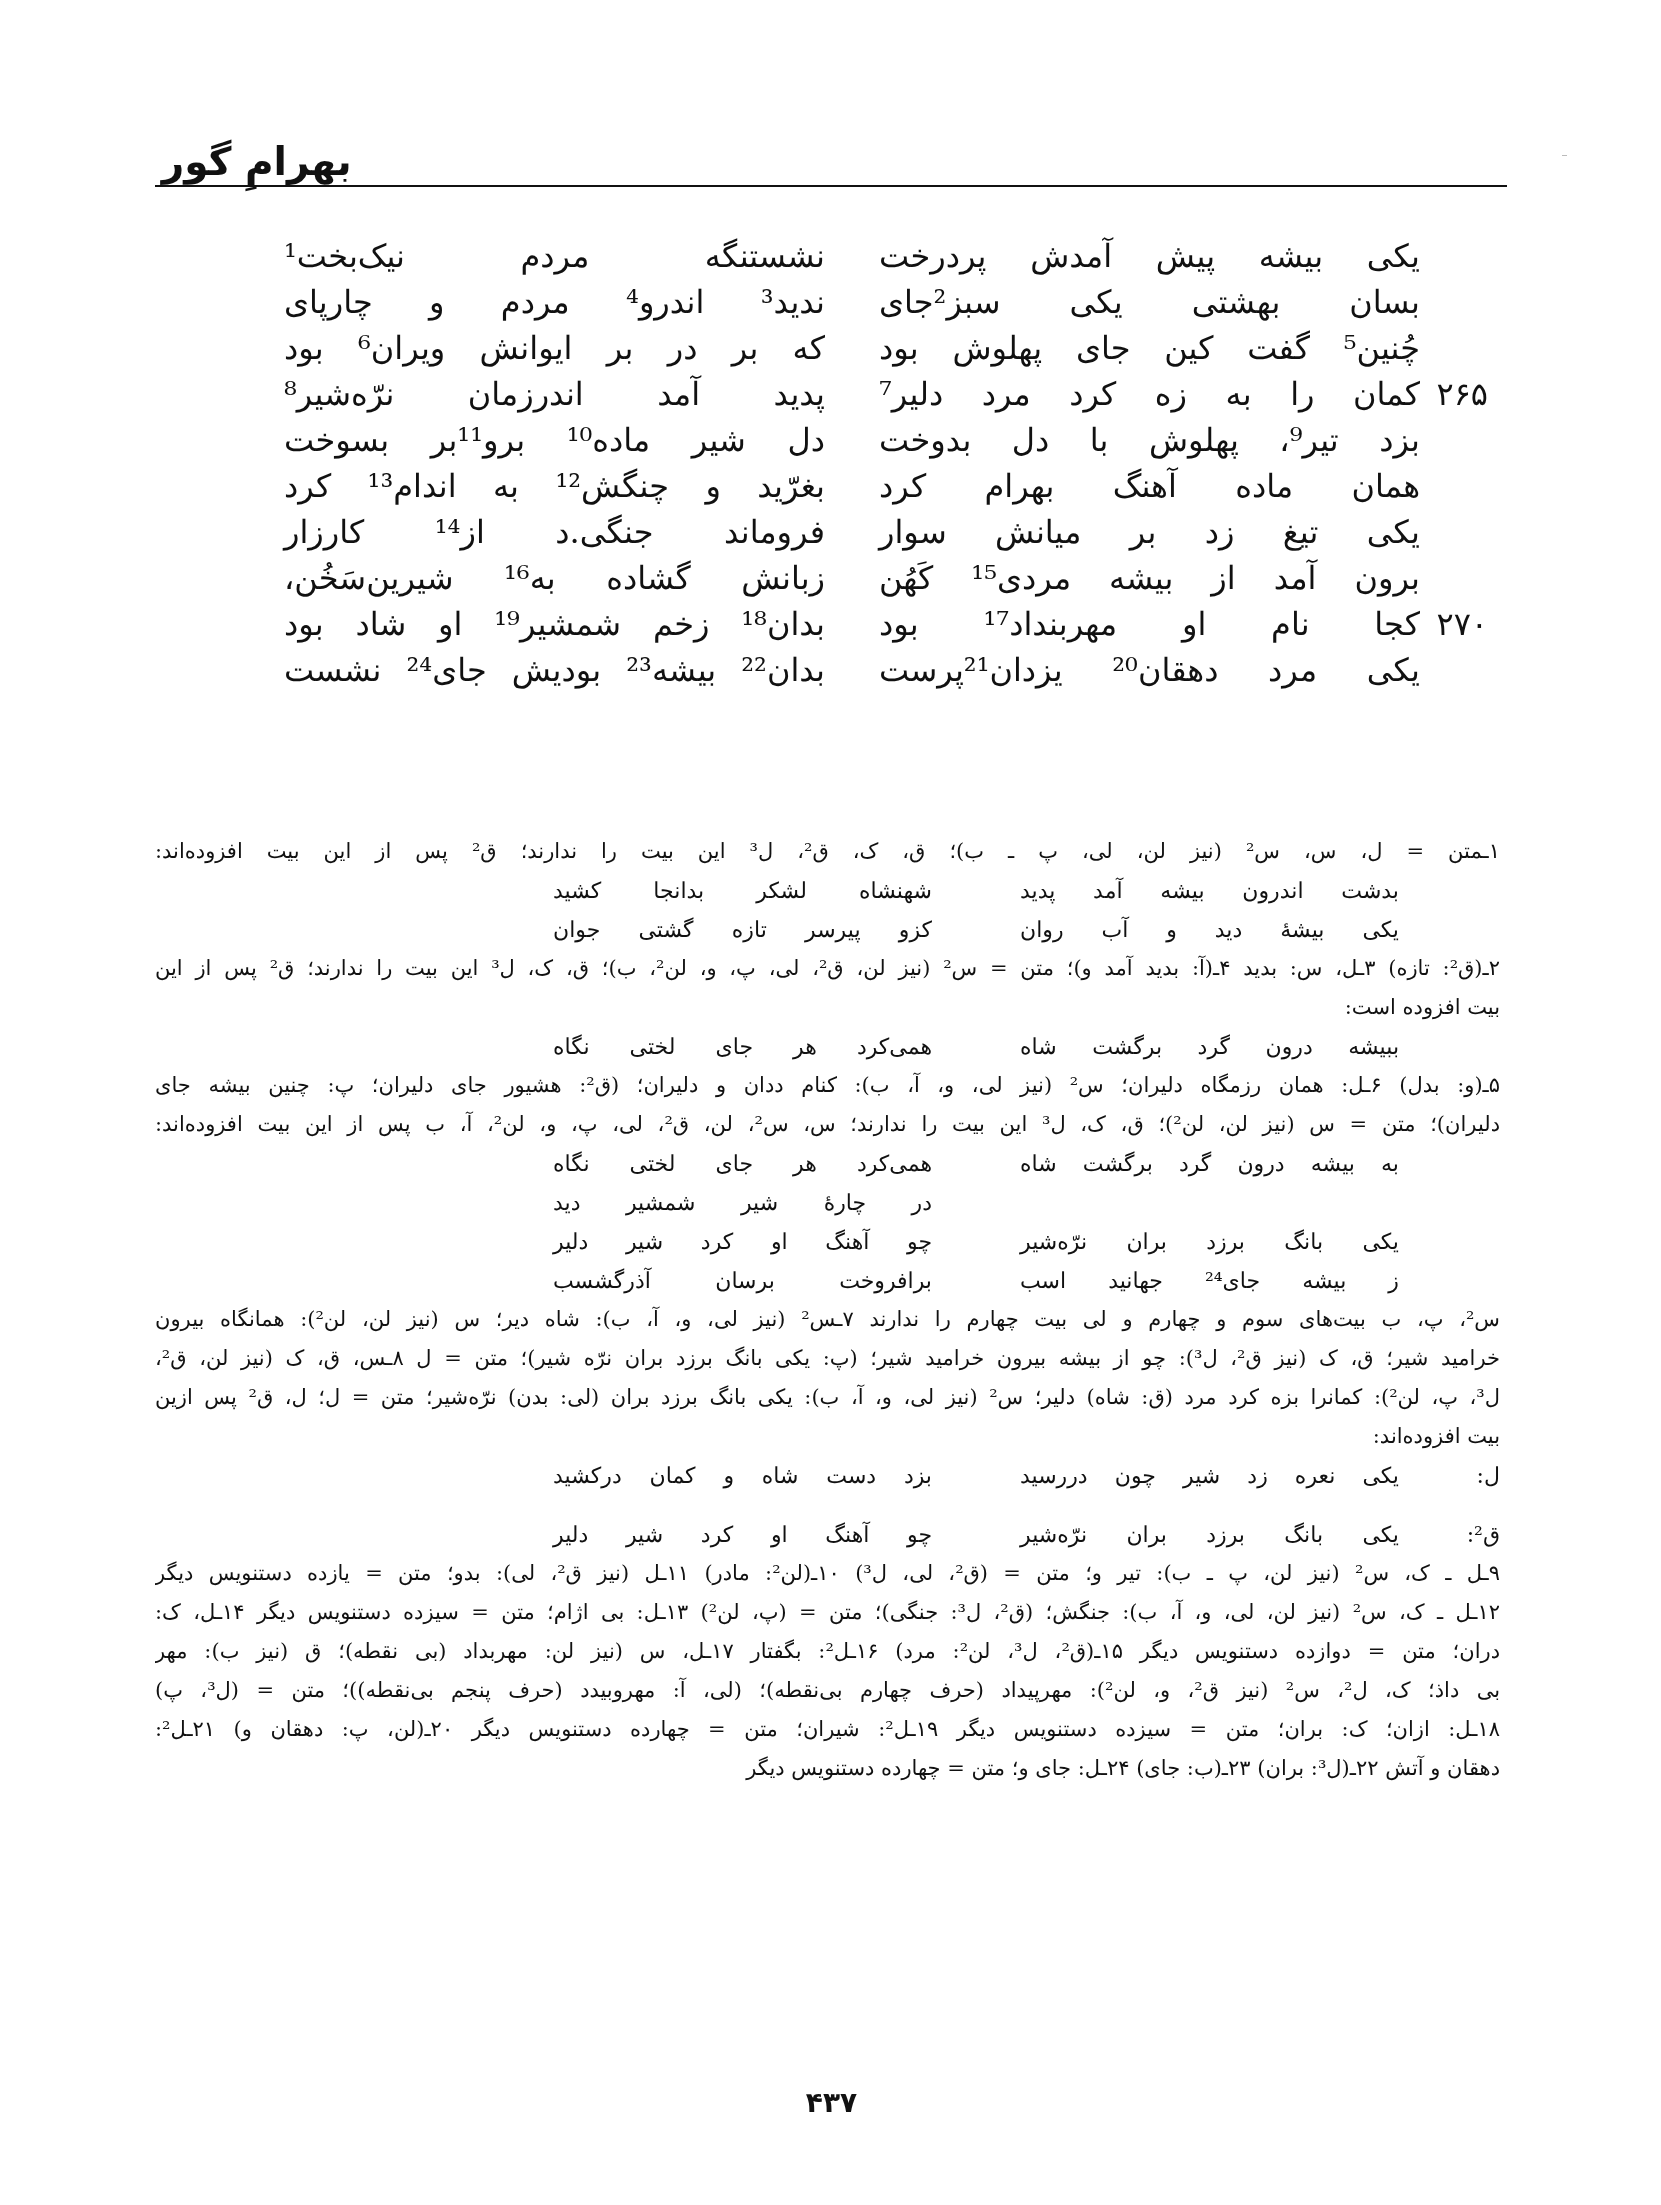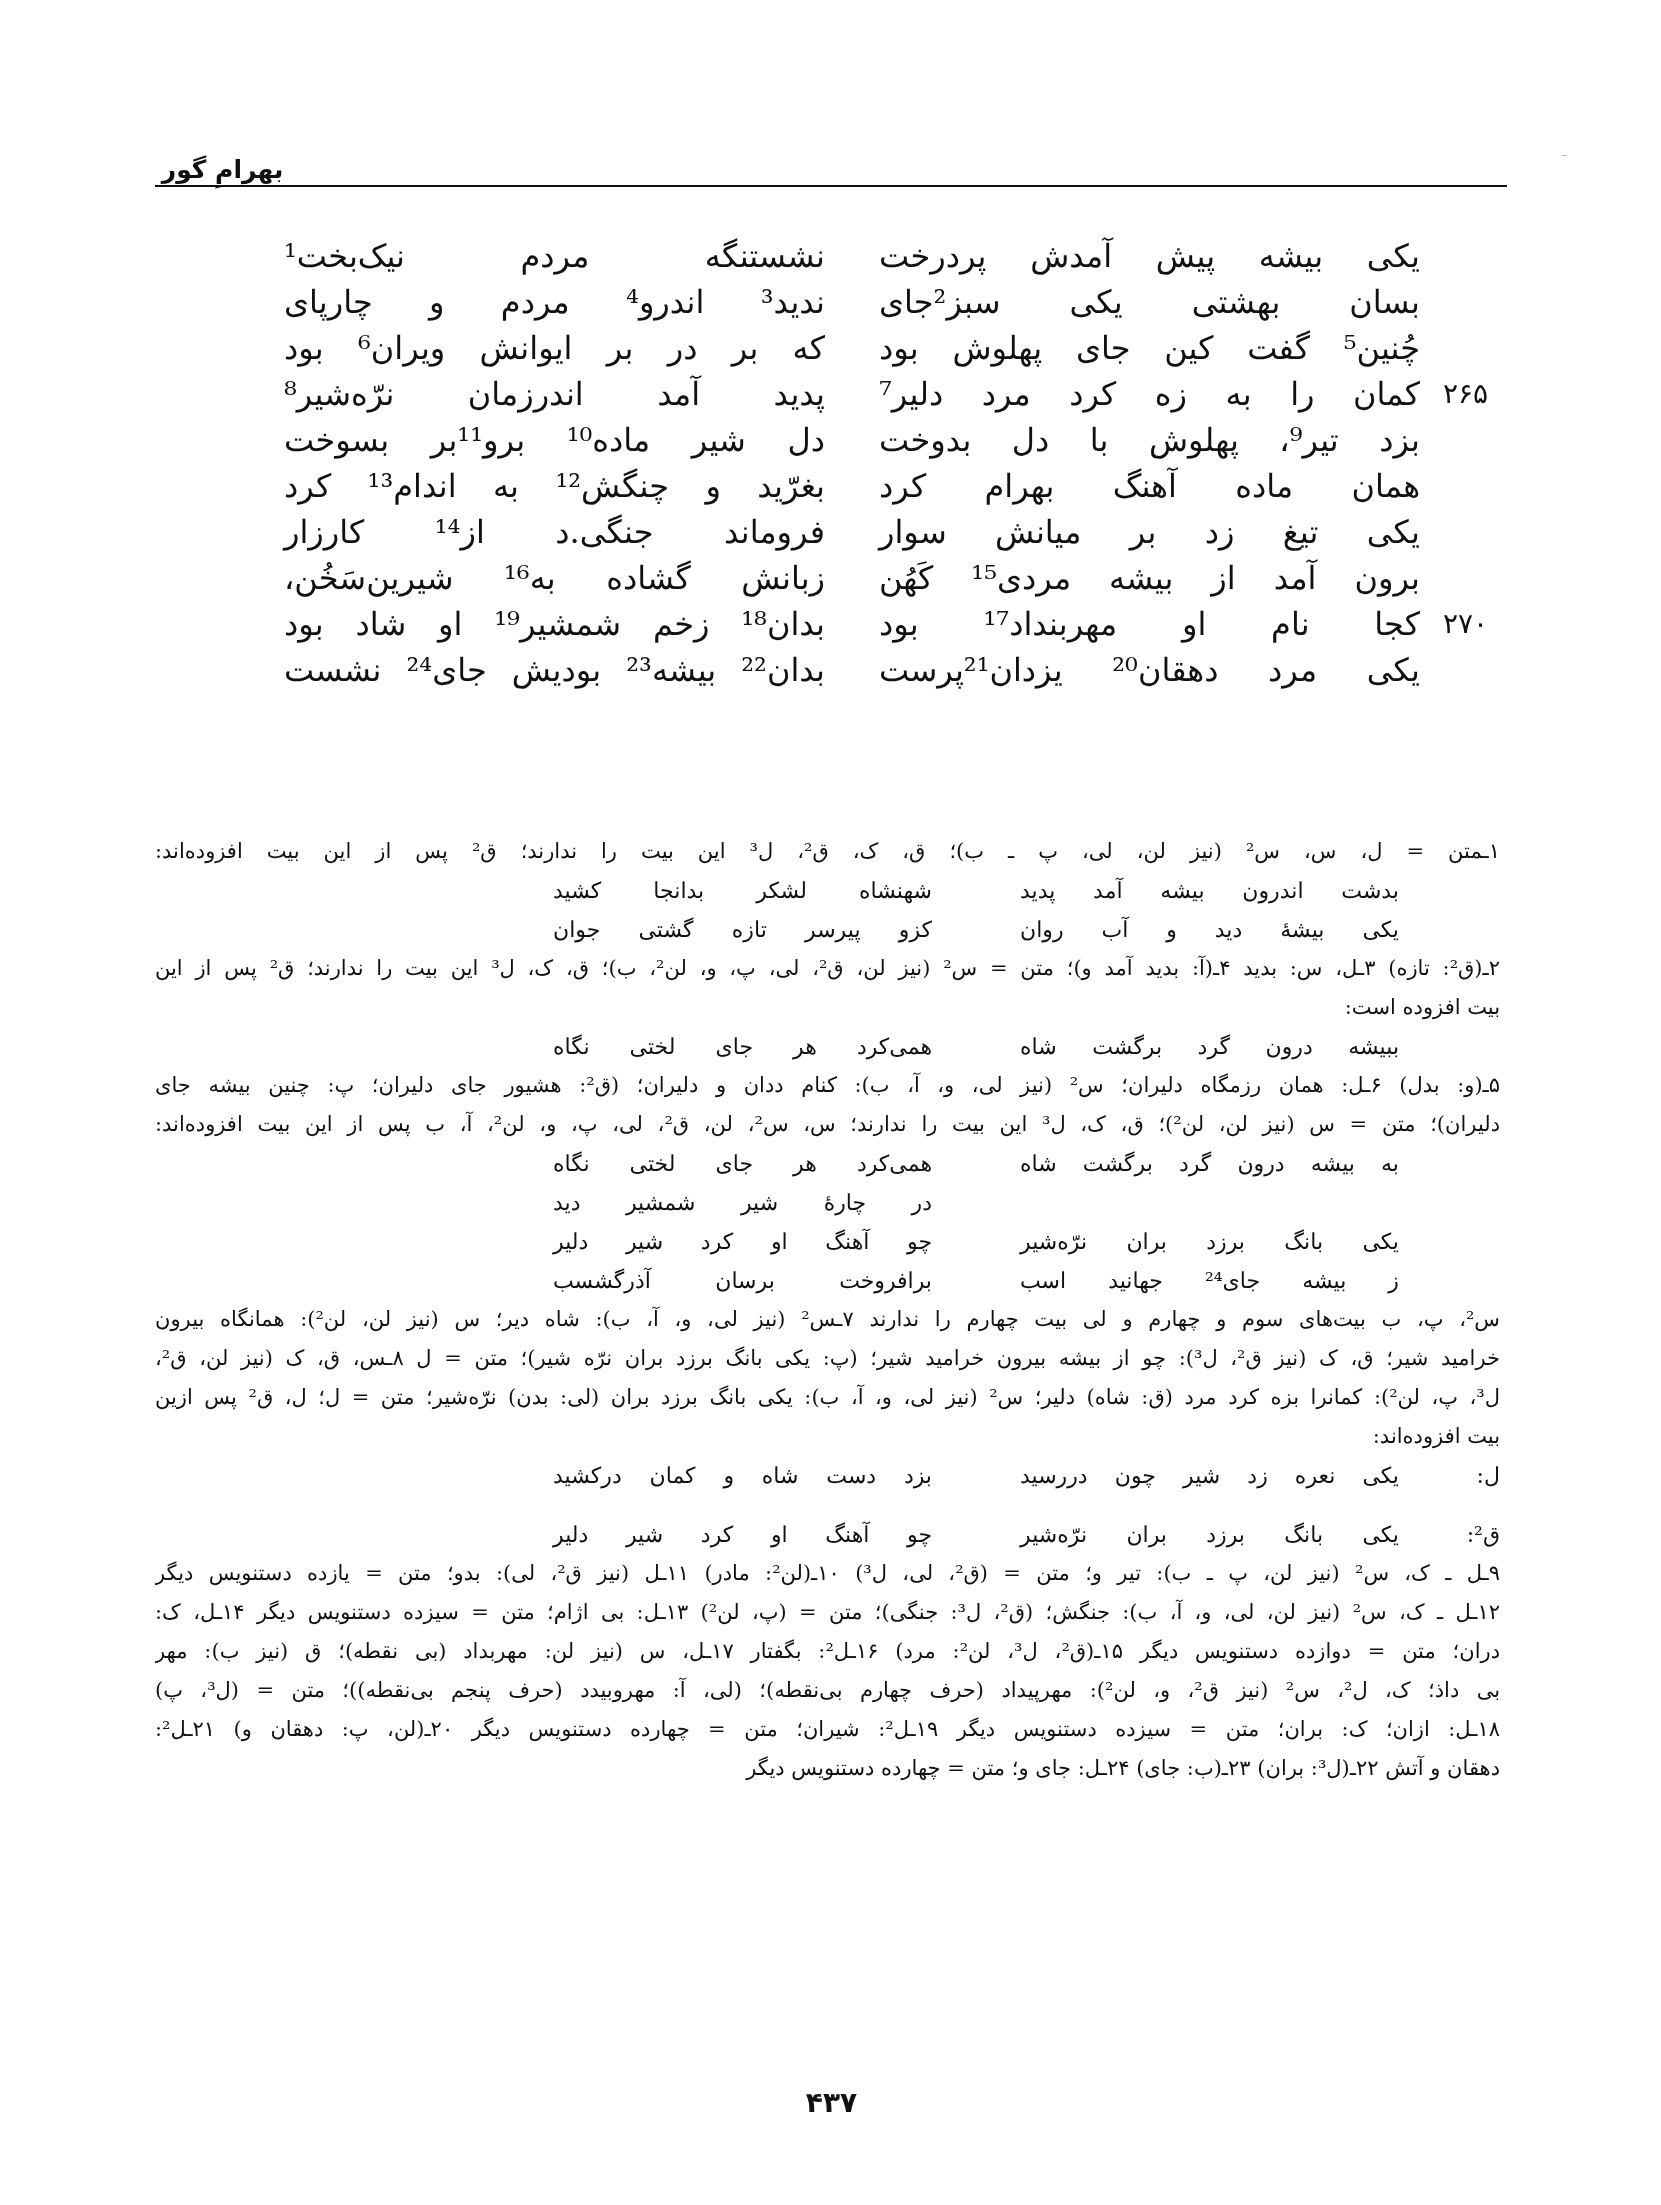--- a/index.html
+++ b/index.html
@@ -1,22 +1,22 @@
 <!DOCTYPE html>
 <html style="font-size:10.8px"><head>
   <meta charset="utf-8">
   <style>
     html, body { margin:0; padding:0; background:#ffffff; }
     body { width:1661px; height:2205px; position:relative; overflow:hidden; color:#111; font-family:"DejaVu Serif", serif; }
     .header { position:absolute; left:155px; top:139px; width:1352px; height:54px; }
-    .header-title { position:absolute; left:6.8px; top:0; font-size:25px; font-weight:bold; direction:rtl; font-family:"DejaVu Sans", sans-serif;margin-top:16px; }
+    .header-title { position:absolute; left:6.8px; top:0; font-size:39px; font-weight:bold; direction:rtl; font-family:"DejaVu Sans", sans-serif; }
     .header-rule { position:absolute; left:0; right:0; top:46px; height:2px; background:#111; }
     .poem { position:absolute; left:257px; top:233px; width:1163px; direction:rtl; }
     .verse { position:relative; height:46px; font-size:32px; line-height:46px; }
-    .verse .num { position:absolute; right:-68px; top:0; width:61px; text-align:right; font-size:28px; }
+    .verse .num { position:absolute; right:-68px; top:0; width:61px; text-align:right; font-size:32px; }
     .verse .h1 { position:absolute; right:0; width:541px; text-align:justify; text-align-last:justify; }
     .verse .h2 { position:absolute; right:595px; width:541px; text-align:justify; text-align-last:justify; }
     .notes { position:absolute; left:155px; top:832px; width:1345px; direction:rtl; font-size:21px; }
     .note-line { line-height:39px; text-align:justify; text-align-last:justify; white-space:nowrap; overflow:hidden; }
     .note-line.last { text-align-last:right; }
     .note-verse { position:relative; height:39px; line-height:39px; font-size:22px; }
     .note-verse .tag { position:absolute; right:0; width:54px; text-align:right; }
     .note-verse .h1 { position:absolute; right:101px; width:379px; text-align:justify; text-align-last:justify; }
     .note-verse .h2 { position:absolute; right:568px; width:379px; text-align:justify; text-align-last:justify; }
     .gap { height:20px; }

